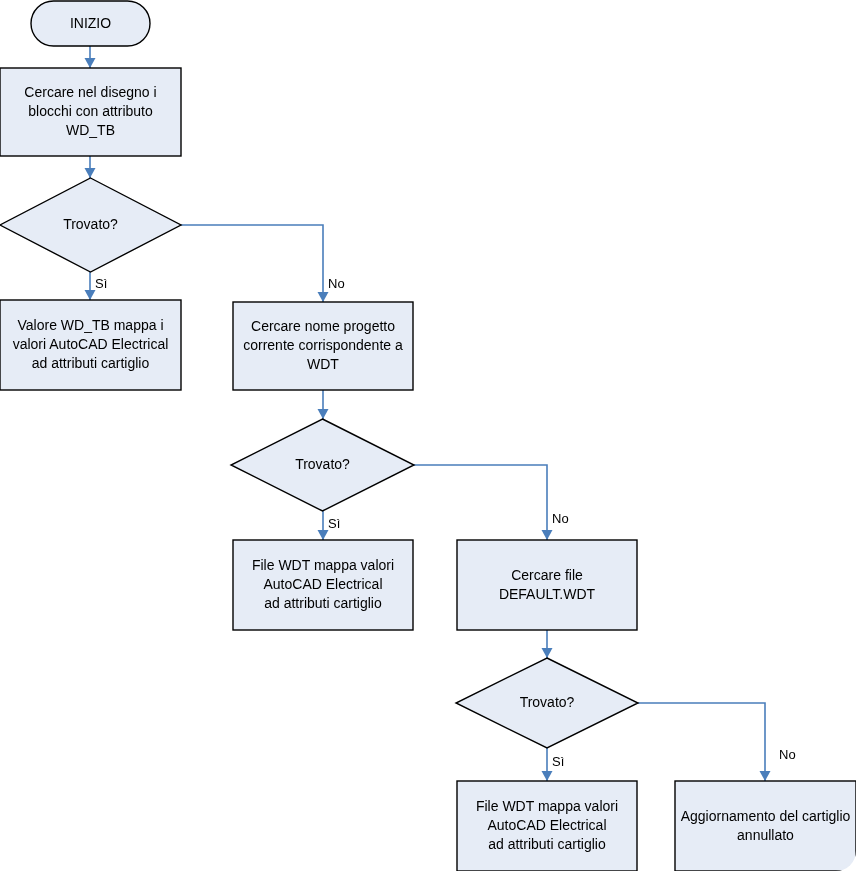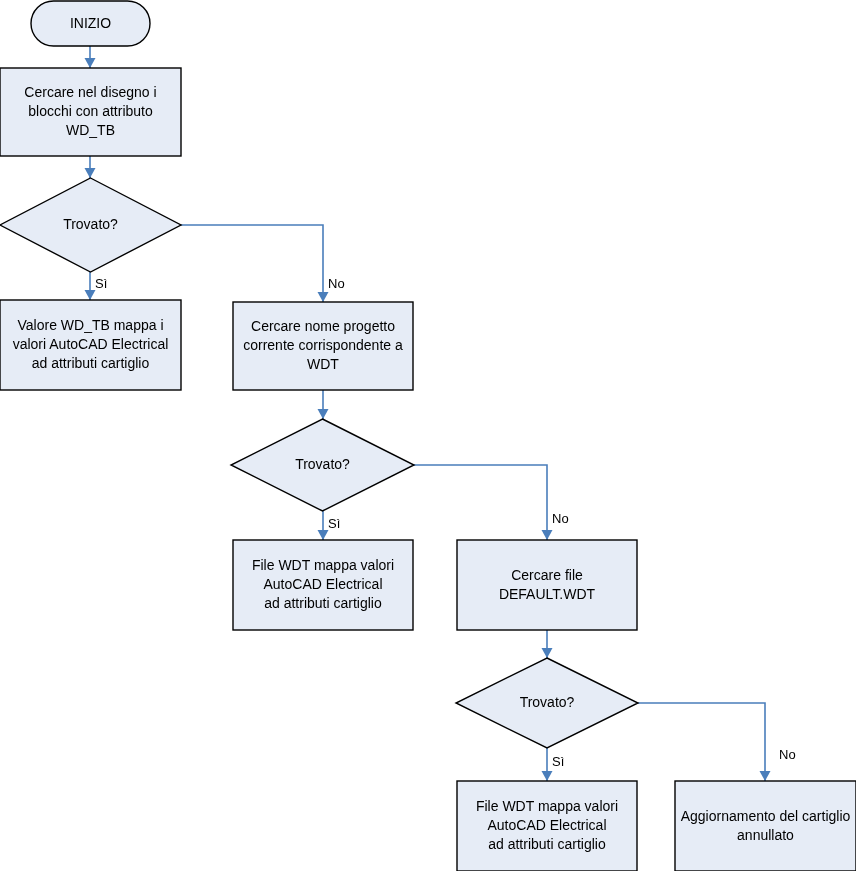--- a/index.html
+++ b/index.html
@@ -9,20 +9,21 @@
   }
   body {
     font-family: "Liberation Sans", sans-serif;
   }
   #flowchart-root {
     position: relative;
     width: 856px;
     height: 871px;
     overflow: hidden;
     background: #ffffff;
+    border-radius: 20px;
   }
   svg.flow-canvas {
     display: block;
     width: 856px;
     height: 871px;
   }
   .node-shape {
     fill: #e6ecf6;
     stroke: #000000;
     stroke-width: 1.4;

